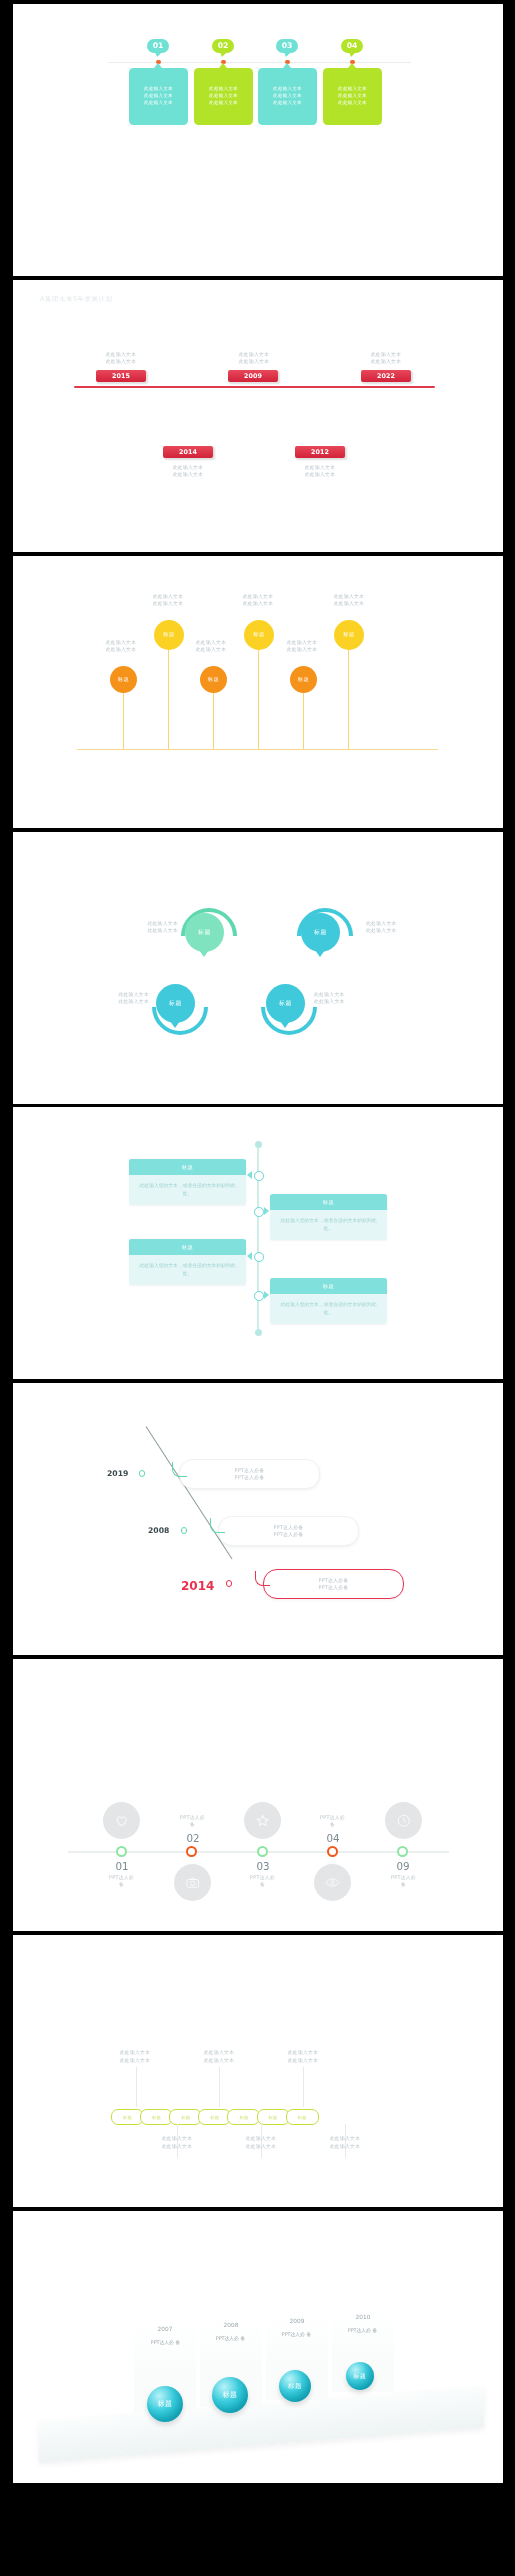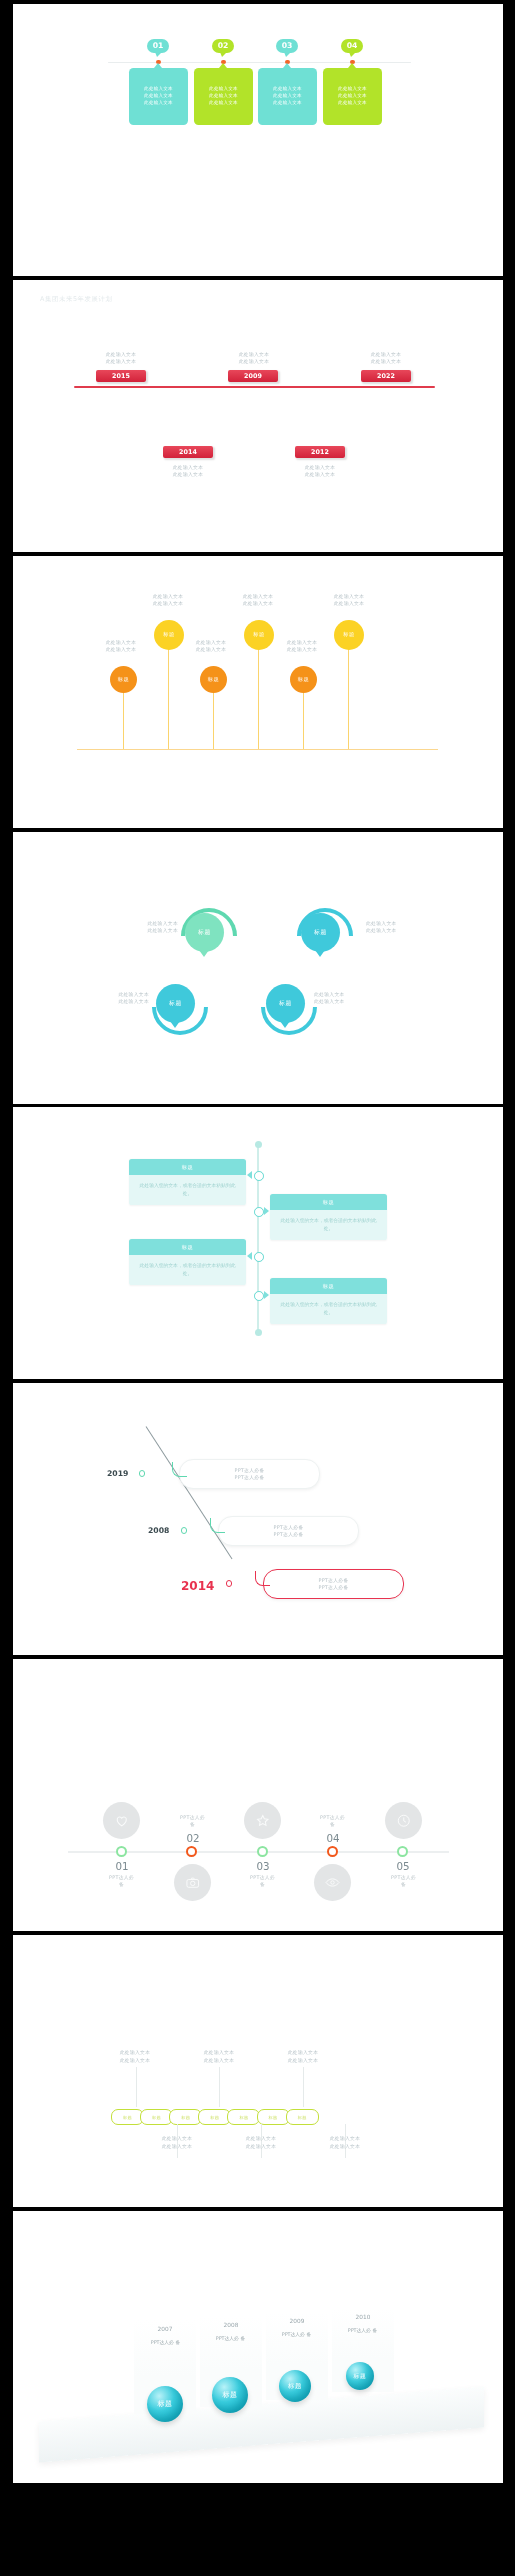--- a/index.html
+++ b/index.html
@@ -384,21 +384,21 @@
           </svg>
       </div>
 
       <div class="s7-circ" style="left:372px;top:143px">
         <svg width="15.5" height="15.5" viewBox="0 0 24 24" fill="none" stroke="#fafbfb" stroke-width="1.5">
             <circle cx="12" cy="12" r="8.5"></circle>
             <path d="M12 7v5.2l3.4 2"></path>
           </svg>
       </div>
       <div class="s7-ring" style="left:384px"></div>
-      <div class="s7-num" style="left:364px;top:201px">05</div>
+      <div class="s7-num" style="left:364px;top:201px">09</div>
       <div class="s7-lb ph" style="left:372px;top:215px">PPT达人必
 备</div>
     </div>
   </div>
 
   <div class="slide">
     <div class="slide-inner">
       <div class="s8-txt ph" style="left:90px;top:114px">此处输入文本
 此处输入文本</div>
       <div class="s8-txt ph" style="left:174px;top:114px">此处输入文本

